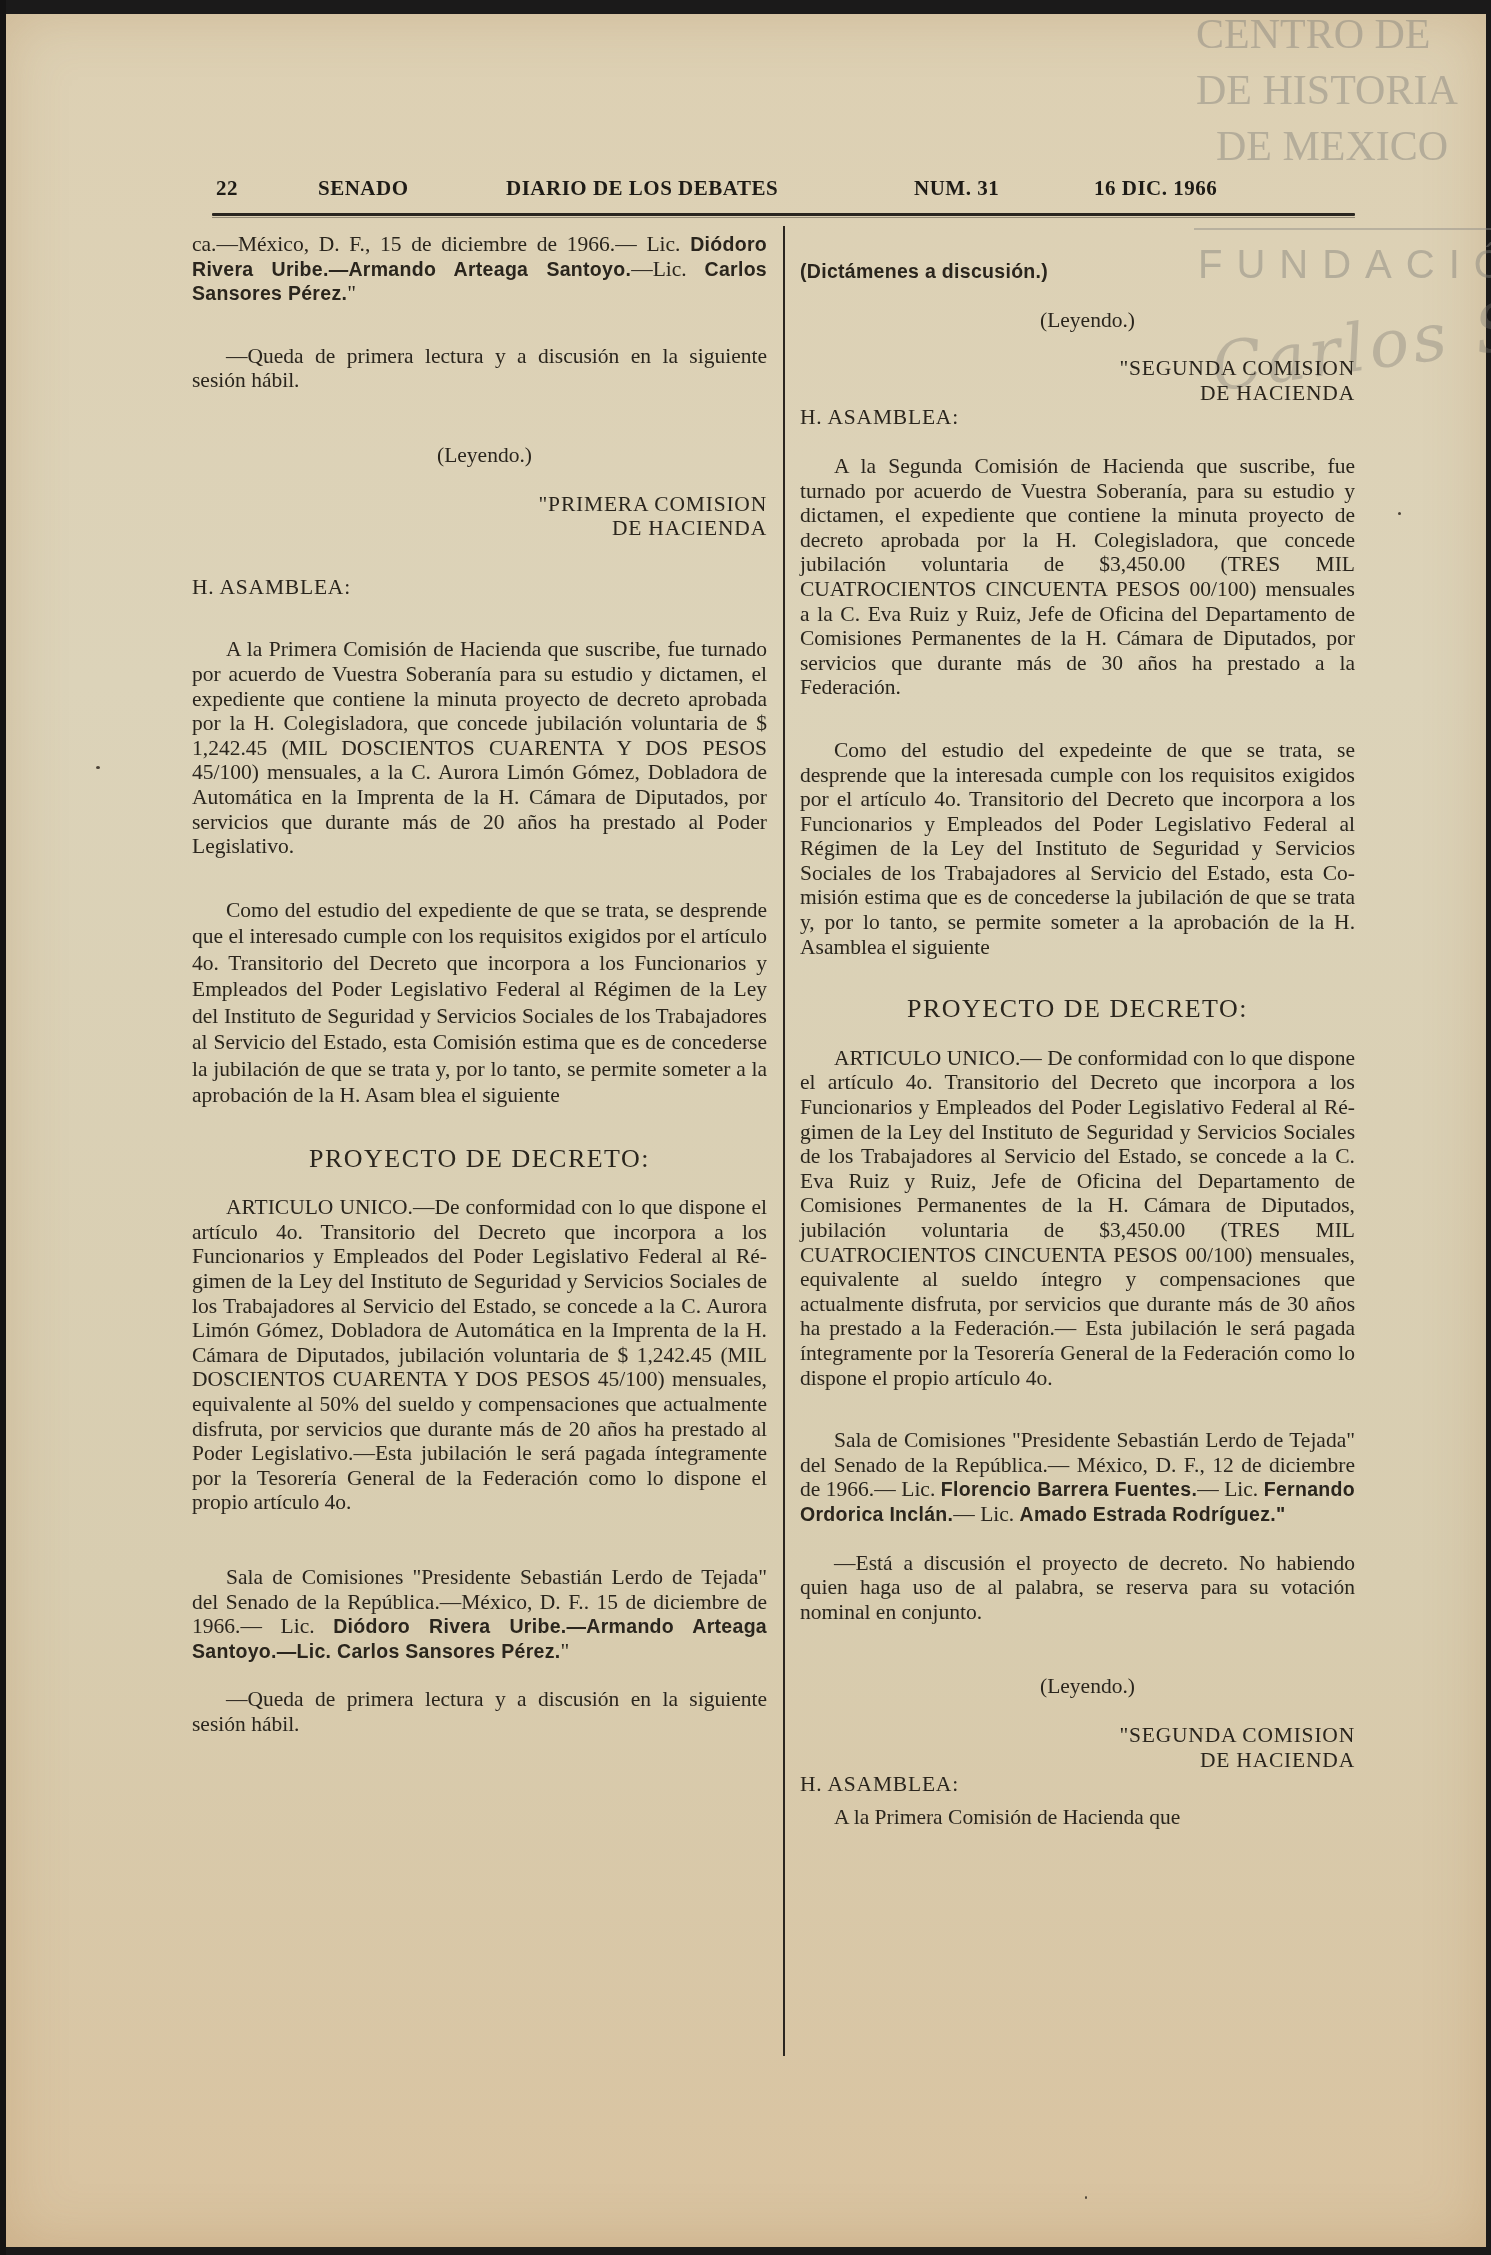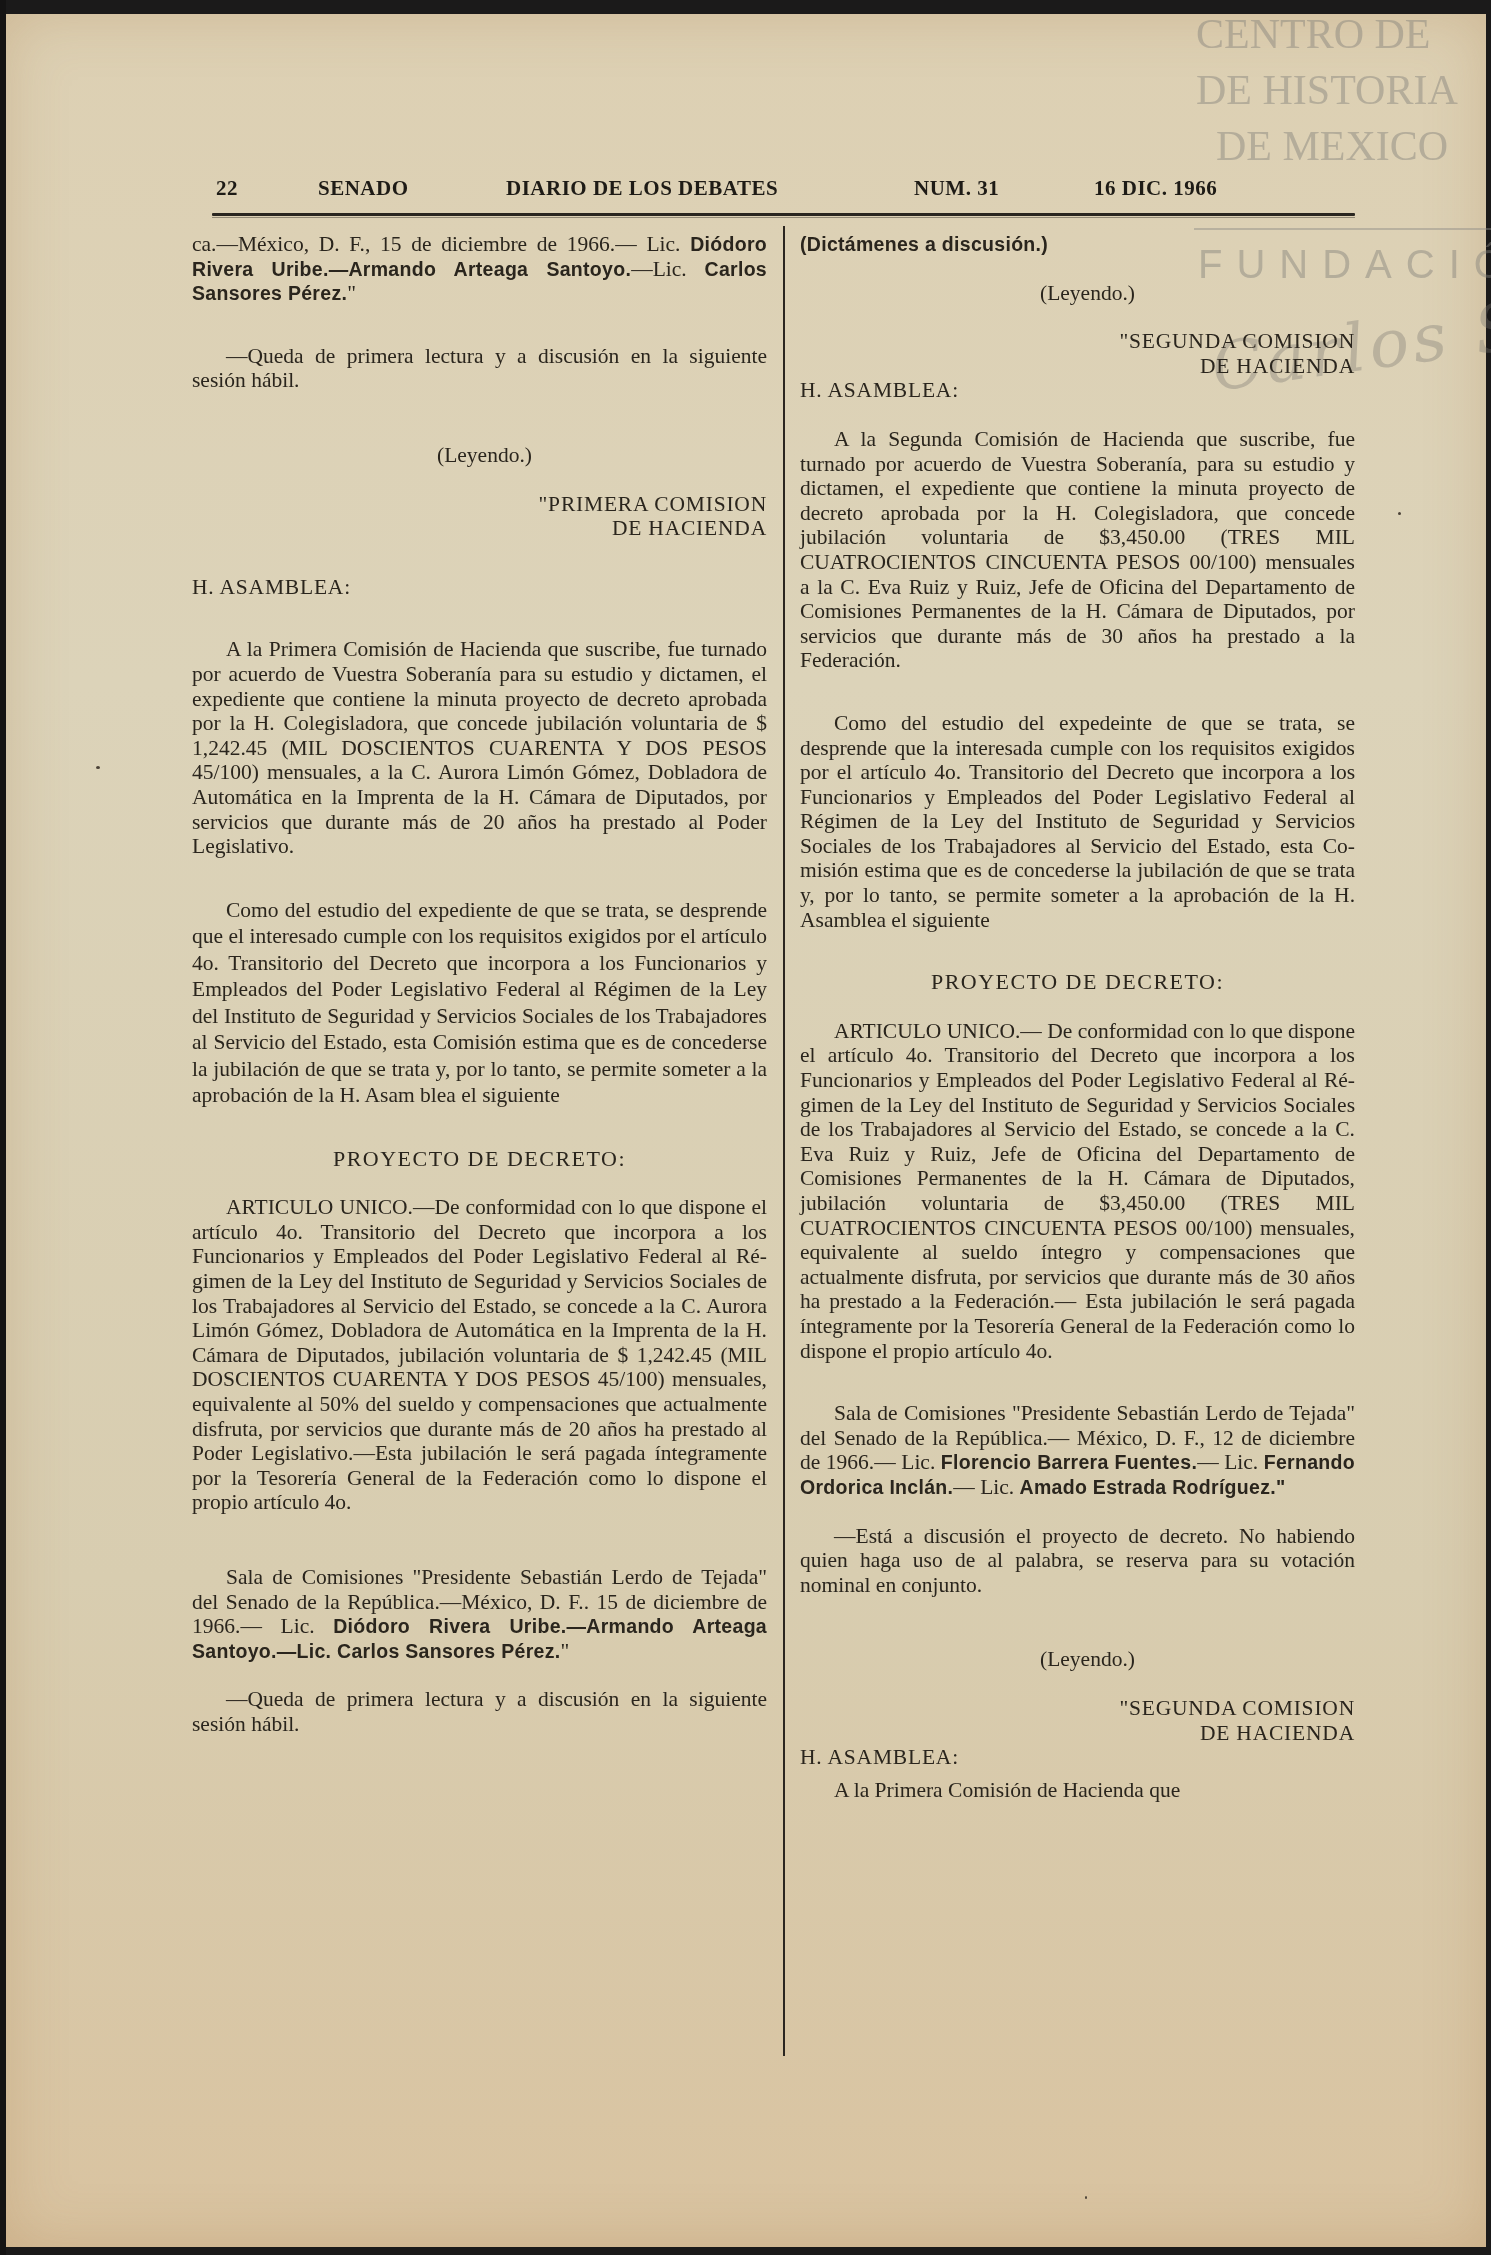--- a/index.html
+++ b/index.html
@@ -30,34 +30,34 @@
   .head-rule2 {
     position: absolute; left: 212px; top: 217px; width: 1143px; height: 1px;
     background: rgba(40,36,30,0.4);
   }
   
   .col {
     position: absolute; top: 232px; color: #2a251d;
     font-size: 21.5px; line-height: 24.6px; text-align: justify; hyphens: manual;
   }
   .col.left { left: 192px; width: 575px; }
-  .col.right { left: 800px; width: 555px; }
+  .col.right { left: 800px; width: 555px; margin-top: 27px; }
   .col-rule {
     position: absolute; left: 783px; top: 226px; width: 2px; height: 1830px; background: #2b2620;
   }
   .col p { margin: 0; }
   .indent { text-indent: 34px; }
   .center { text-align: center; }
   .rightal { text-align: right; }
   .gap-s { margin-top: 24px !important; }
   .gap-m { margin-top: 38px !important; }
   .gap-l { margin-top: 50px !important; }
   b { font-family: "Liberation Sans", "DejaVu Sans", sans-serif; font-weight: bold; font-size: 19.5px; letter-spacing: 0.3px; }
   .caps { letter-spacing: 0.8px; }
-  .subhead { letter-spacing: 1.5px; font-size: 22px; }
+  .subhead { letter-spacing: 1.5px; font-size: 26px; }
   
   .wm {
     position: absolute; color: rgba(120,118,112,0.42); white-space: nowrap;
     font-family: "Liberation Serif", serif;
   }
   .wm-block { position: absolute; left: 1196px; top: 6px; width: 295px; text-align: left; }
   .wm-line { font-size: 42px; line-height: 56px; color: rgba(130,128,122,0.45); }
   .wm-fund {
     position: absolute; left: 1198px; top: 242px; font-family: "Liberation Sans", sans-serif;
     font-size: 40px; letter-spacing: 14px; color: rgba(130,128,122,0.45);

